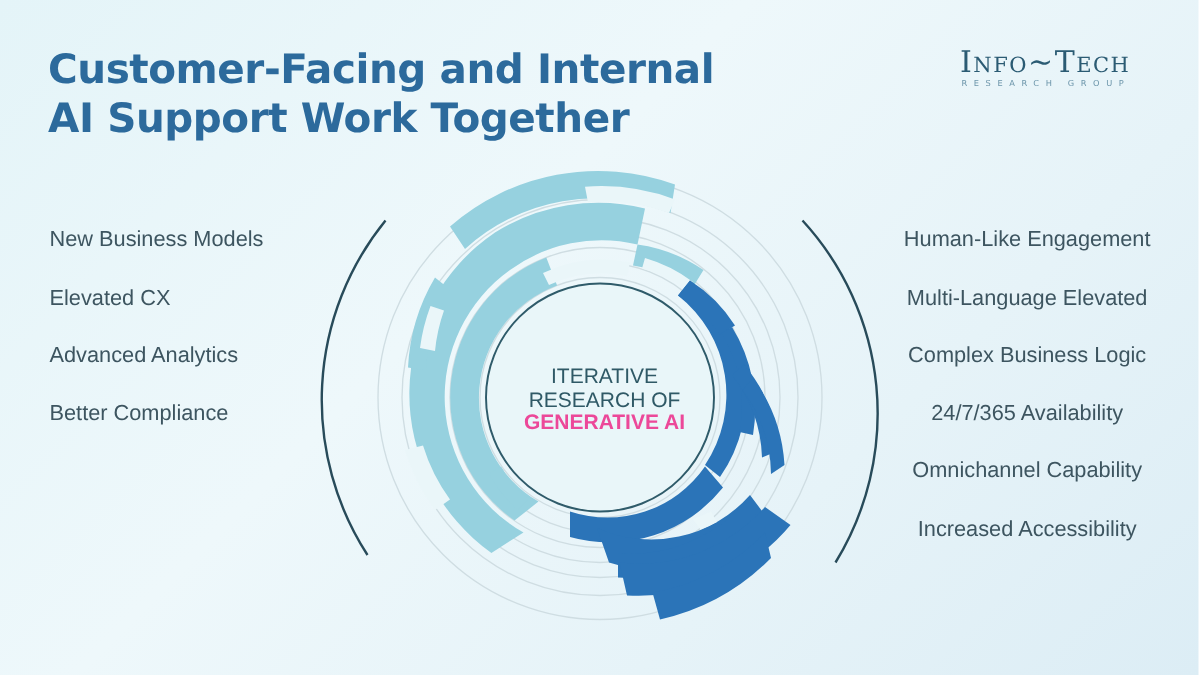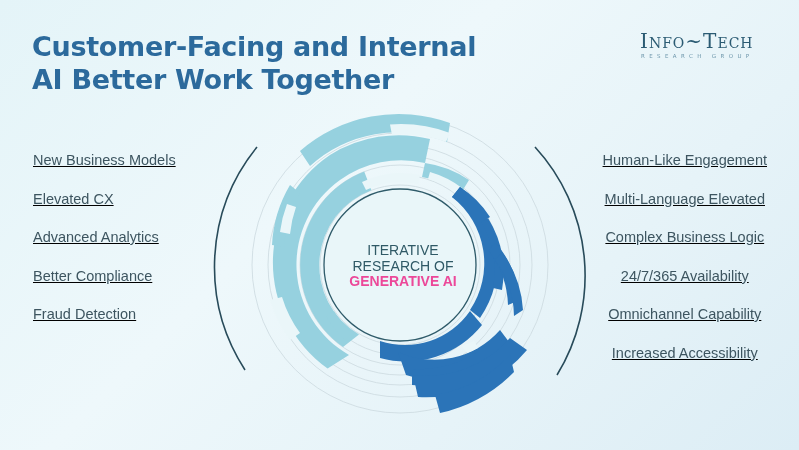--- a/index.html
+++ b/index.html
@@ -10,37 +10,37 @@
   }
   .title {
     position: absolute; left: 32px; top: 30px; margin: 0;
     font-family: "DejaVu Sans", sans-serif; font-weight: bold;
     font-size: 27px; line-height: 33px; color: #2c6a9c; letter-spacing: -0.3px;
   }
   .title span { display: block; }
   .logo { position: absolute; left: 640px; top: 30px; text-align: right; color: #2b5b73; }
   .logo .main { font-family: "DejaVu Serif", serif; font-size: 20px; letter-spacing: 1px; font-variant: small-caps; line-height: 22px; }
   .logo .sub { font-family: "DejaVu Sans", sans-serif; font-size: 5.5px; letter-spacing: 4.4px; color: #6d96ab; margin-top: 1px; }
-  .list { position: absolute; top: 150px; margin: 0; padding: 0; list-style: none; text-decoration: underline; }
+  .list { position: absolute; top: 150px; margin: 0; padding: 0; list-style: none; }
   .list li { height: 38.5px; font-size: 14.5px; color: #3d5560; line-height: 20px; }
   .list.left { left: 33px; text-align: left; }
   .list.right { right: 32px; text-align: center; }
   svg.diagram { position: absolute; left: 0; top: 0; }
   .center-text {
     position: absolute; left: 325px; top: 243px; width: 156px; text-align: center;
     font-size: 14px; line-height: 15.5px; color: #2f5966; font-weight: normal;
   }
   .center-text .bold { font-weight: bold; color: #ec4899; }
 </style>
 </head>
 <body>
 
 <h1 class="title">
   <span>Customer-Facing and Internal</span>
-  <span>AI Better Work Together</span>
+  <span>AI Support Work Together</span>
 </h1>
 
 <div class="logo">
   <div class="main">Info~Tech</div>
   <div class="sub">RESEARCH GROUP</div>
 </div>
 
 <svg class="diagram" width="799" height="450" viewBox="0 0 799 450">
 
   <g fill="none" stroke="#cfdde2" stroke-width="0.9">
@@ -101,21 +101,20 @@
   <div>ITERATIVE</div>
   <div>RESEARCH OF</div>
   <div class="bold">GENERATIVE AI</div>
 </div>
 
 <ul class="list left">
   <li>New Business Models</li>
   <li>Elevated CX</li>
   <li>Advanced Analytics</li>
   <li>Better Compliance</li>
-  <li>Fraud Detection</li>
 </ul>
 
 <ul class="list right">
   <li>Human-Like Engagement</li>
   <li>Multi-Language Elevated</li>
   <li>Complex Business Logic</li>
   <li>24/7/365 Availability</li>
   <li>Omnichannel Capability</li>
   <li>Increased Accessibility</li>
 </ul>

